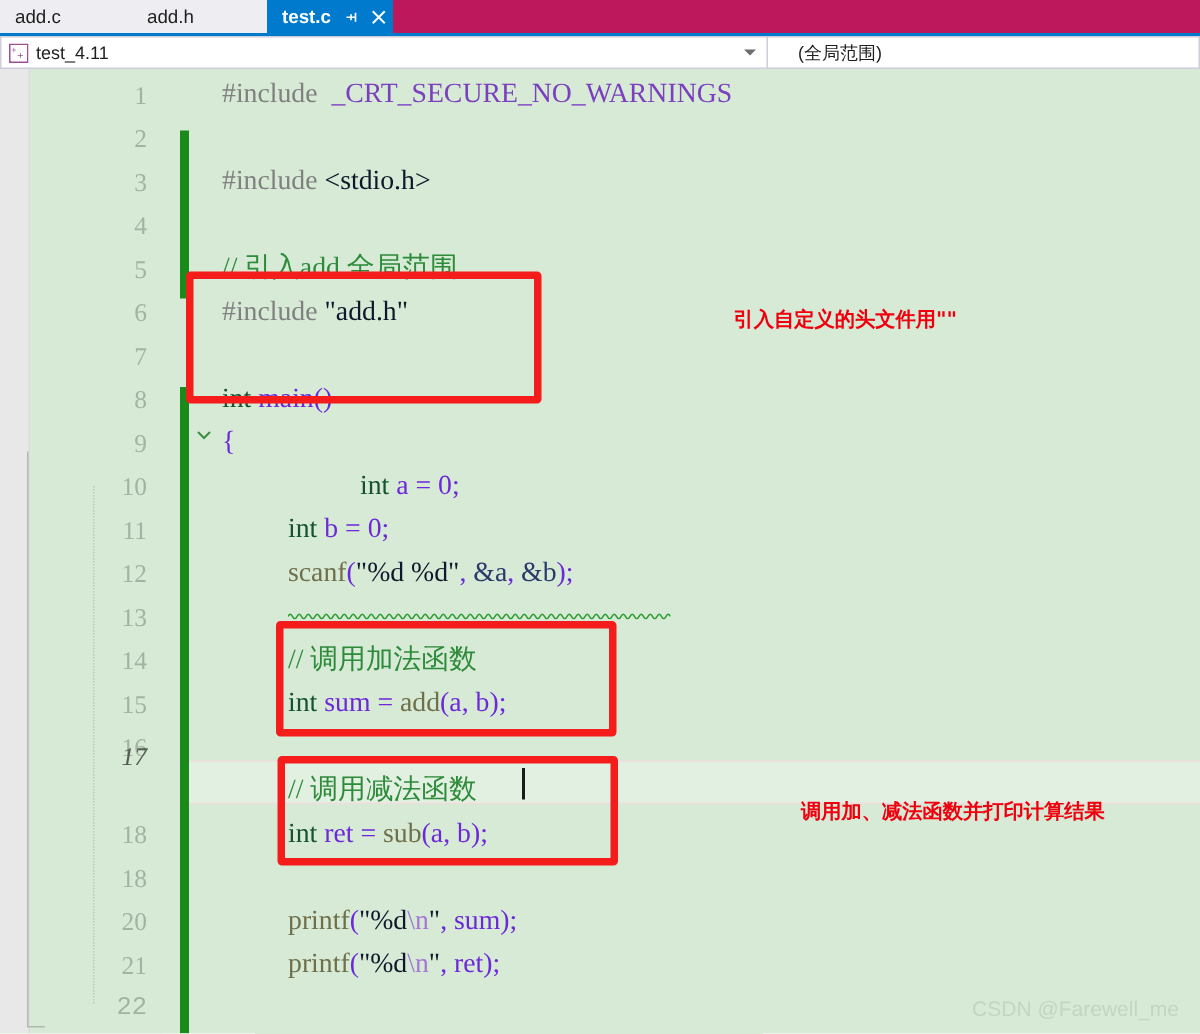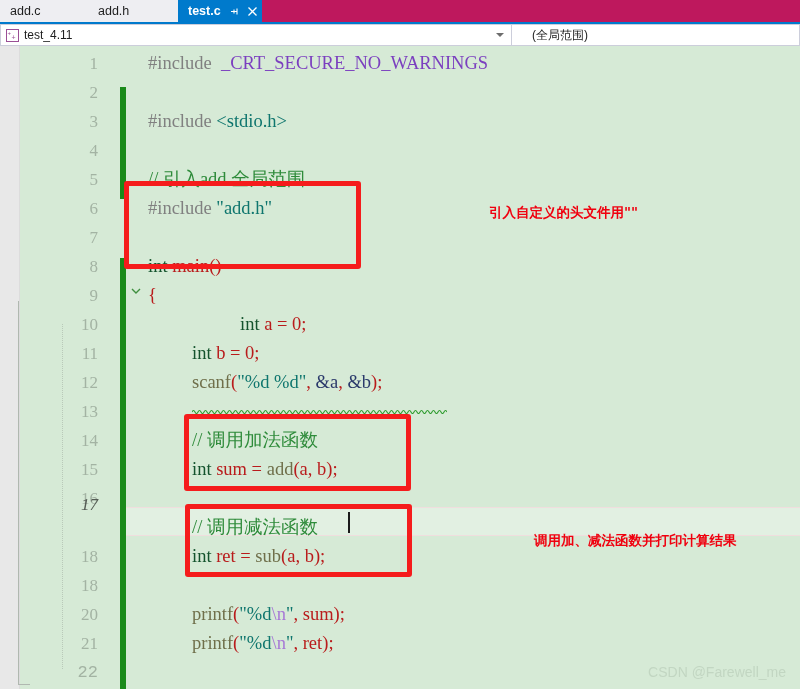--- a/index.html
+++ b/index.html
@@ -86,25 +86,25 @@
   .codeline{
     position:absolute;left:0;height:29px;line-height:29px;white-space:pre;
     font-family:"Liberation Serif","DejaVu Serif",serif;
     font-size:18.5px;
     color:#404040;
   }
   
   .t-pre{color:#808080;}          
   .t-macro{color:#7b3fbf;}        
   .t-kw{color:#14532d;}          
-  .t-str{color:#0f766e;}          
+  .t-str{color:#0f172a;}          
   .t-esc{color:#a678d6;}          
   .t-cmt{color:#2e8b3a;}          
   .t-fn{color:#6f6f4a;}           
-  .t-plain{color:#b91c1c;}
+  .t-plain{color:#6d28d9;}
   .t-id{color:#2b3a6b;}
 
   
   .cur-line-band{
     position:absolute;left:126px;right:0;height:29px;
     background:#e2f0e2;border-top:1px solid #f0dede;border-bottom:1px solid #f0dede;
     box-sizing:border-box;
   }
   
   .indent-guide{

